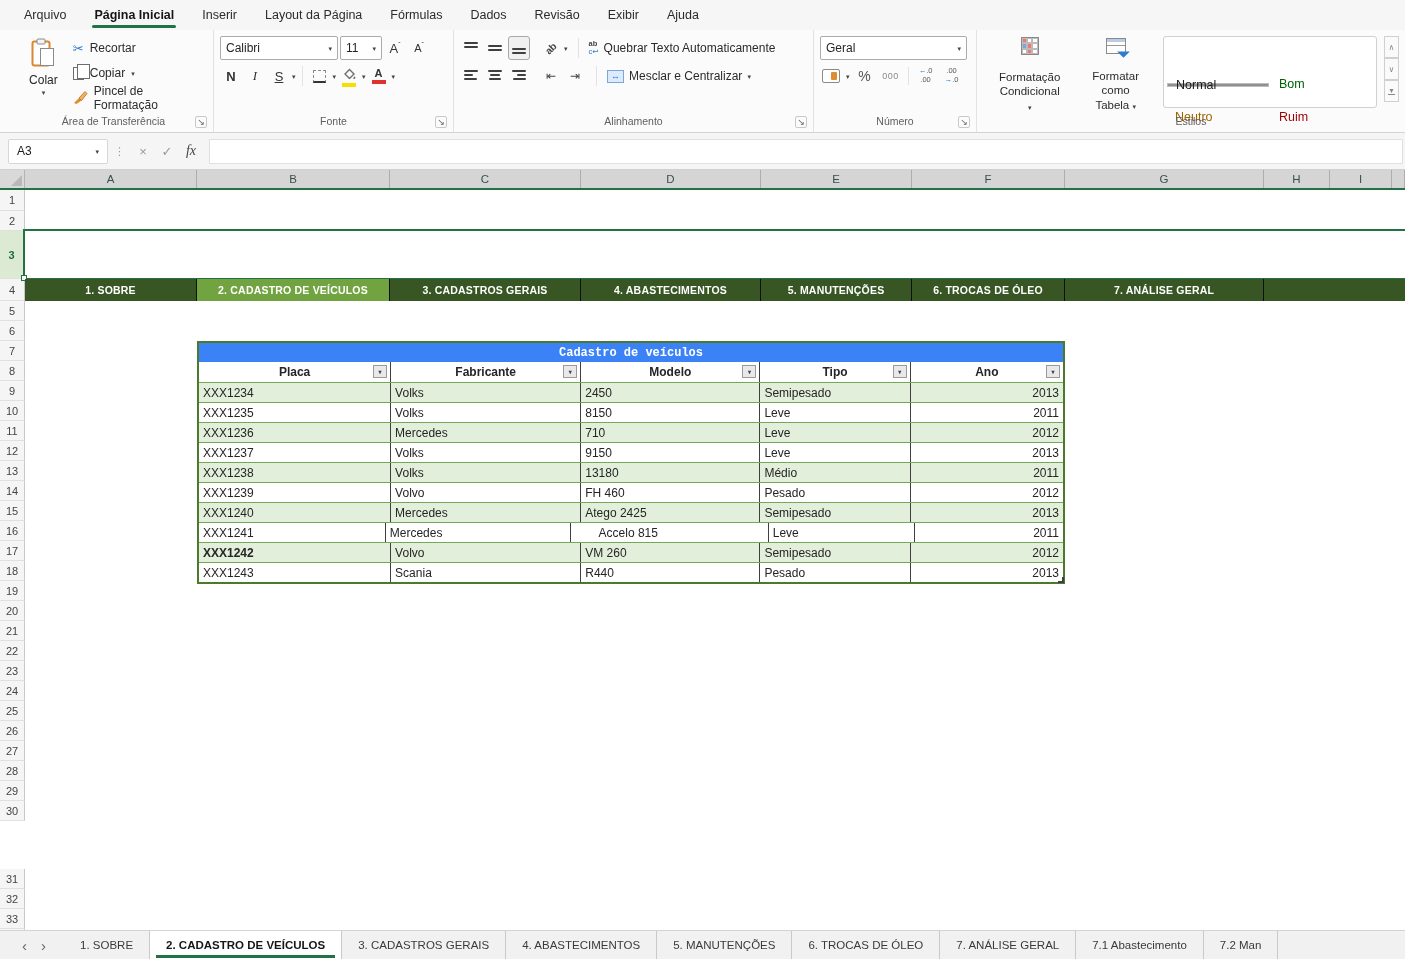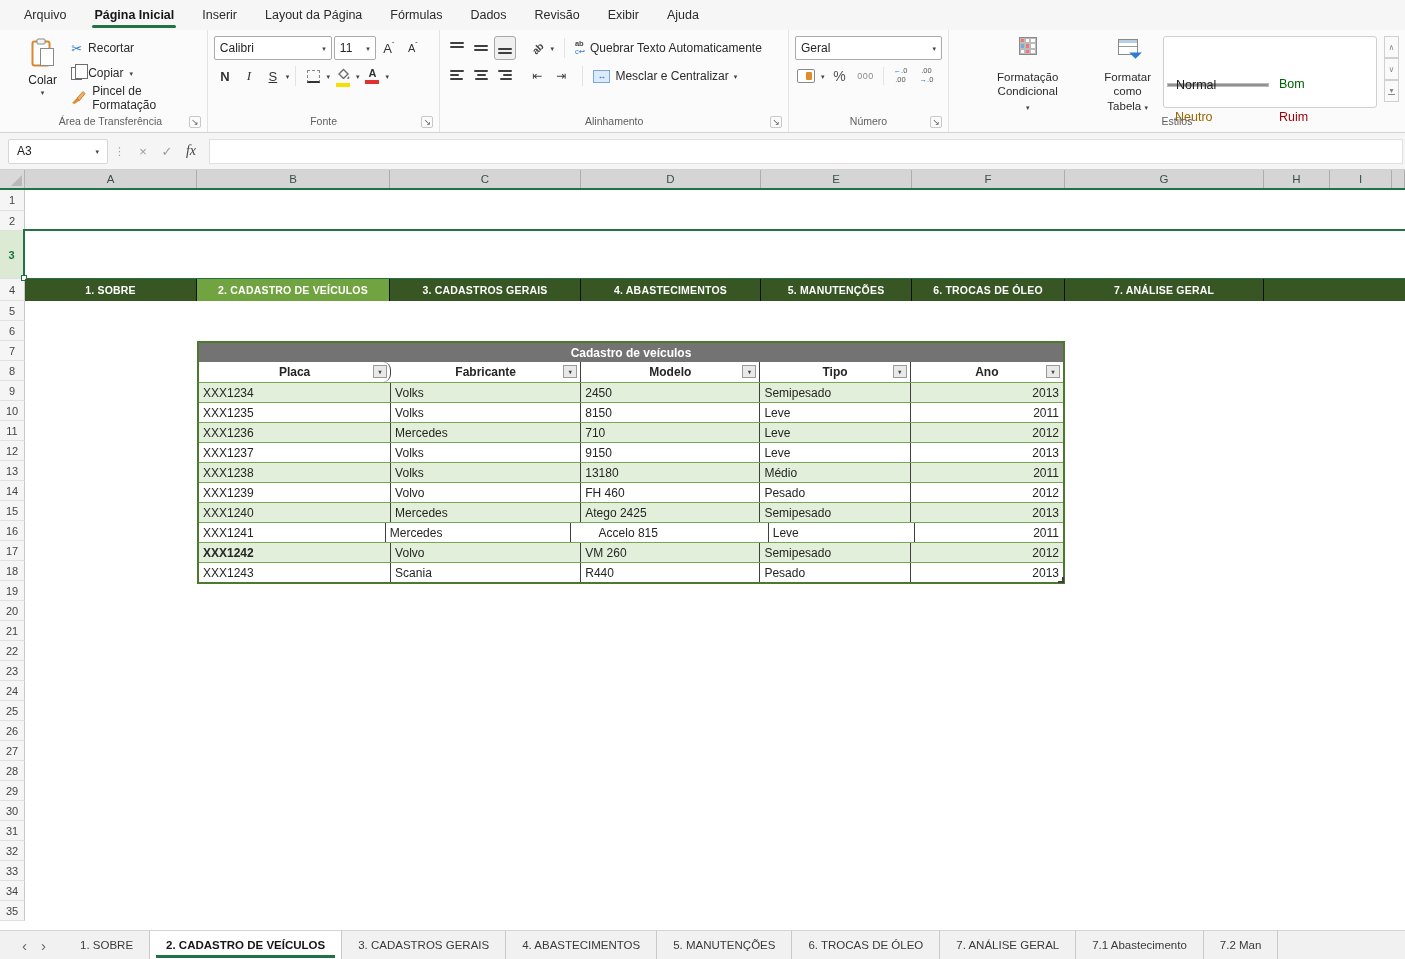--- a/index.html
+++ b/index.html
@@ -74,23 +74,23 @@
   
   .num-icn { width:18px; height:14px; border:1px solid #8a8a8a; border-radius:2px;
     position:relative; background:#fff; }
   .num-icn::after { content:""; position:absolute; right:2px; top:2px; bottom:2px;
     width:6px; background:#e08c2d; border-radius:1px; }
   .dec-icn { display:flex; flex-direction:column; font-size:7.5px; line-height:1.15;
     color:#555; text-align:center; }
   .dec-icn .blue { color:#2b7cd3; }
 
   
-  .bigbtn { display:flex; flex-direction:column; align-items:center; justify-content:flex-end;
+  .bigbtn { display:flex; flex-direction:column; align-items:center; justify-content:center;
     padding:3px 8px 0 8px; gap:15px; font-size:11.5px; text-align:center; line-height:1.25;
-    color:#2b2b2b;margin-left:26px; }
+    color:#2b2b2b; }
   .cf-icn { width:18px; height:18px; display:grid; grid-template-columns:repeat(3,1fr);
     grid-template-rows:repeat(3,1fr); border:1px solid #8a8a8a; background:#fff; }
   .cf-icn b { border:0.5px solid #bbb; }
   .ft-icn { width:20px; height:16px; border:1px solid #8a8a8a; background:
     linear-gradient(#b8cce4 0 25%, #fff 25%); position:relative; }
   .ft-icn::before { content:""; position:absolute; inset:0;
     background:
       linear-gradient(to right, transparent 32%, #9a9a9a 32%, #9a9a9a 36%, transparent 36%, transparent 64%, #9a9a9a 64%, #9a9a9a 68%, transparent 68%),
       linear-gradient(to bottom, transparent 45%, #9a9a9a 45%, #9a9a9a 52%, transparent 52%); }
   .ft-icn::after { content:""; position:absolute; right:-3px; bottom:-3px; width:0; height:0;
@@ -154,22 +154,22 @@
     display:flex; background:#375623; }
   .navseg { height:100%; display:flex; align-items:center; justify-content:center;
     color:#fff; font-size:10.5px; font-weight:bold; letter-spacing:.2px;
     border-right:1.5px solid #101010; cursor:default; }
   .navseg.active { background:#71A340; }
   .navseg.filler { border-right:none; flex:1; }
 
   
   .veh-table { position:absolute; left:197px; top:151px; width:868px;
     border:2px solid #4C7A2D; background:#fff; }
-  .vt-title { height:19px; background:#737373; color:#fff; font-size:12px; font-weight:bold;
-    display:flex; align-items:center; justify-content:center; }
+  .vt-title { height:19px; background:#3b82f6; color:#fff; font-size:12px; font-weight:bold;
+    display:flex; align-items:center; justify-content:center;font-family:Liberation Mono, monospace; }
   .vt-row { display:flex; height:20px; border-top:1px solid #77A656; }
   .vt-row.banded { background:#E2EFDA; }
   .vt-cell { display:flex; align-items:center; padding:0 4px; font-size:12px;
     border-right:1px solid #3f3f3f; overflow:hidden; white-space:nowrap; }
   .vt-cell:last-child { border-right:none; }
   .vt-cell.right { justify-content:flex-end; }
   .vt-head .vt-cell { font-weight:bold; justify-content:center; position:relative; }
   .filter-btn { position:absolute; right:3px; top:3px; width:14px; height:13px;
     background:#e9e9e9; border:1px solid #9a9a9a; display:flex; align-items:center;
     justify-content:center; font-size:6px; color:#444; }
@@ -507,21 +507,21 @@
         <div class="rhcell" style="height: 20px;">21</div>
         <div class="rhcell" style="height: 20px;">22</div>
         <div class="rhcell" style="height: 20px;">23</div>
         <div class="rhcell" style="height: 20px;">24</div>
         <div class="rhcell" style="height: 20px;">25</div>
         <div class="rhcell" style="height: 20px;">26</div>
         <div class="rhcell" style="height: 20px;">27</div>
         <div class="rhcell" style="height: 20px;">28</div>
         <div class="rhcell" style="height: 20px;">29</div>
         <div class="rhcell" style="height: 20px;">30</div>
-        <div class="rhcell" style="height: 20px;">31</div>
+        <div class="rhcell" style="height: 20px; margin-top: 48px;">31</div>
         <div class="rhcell" style="height: 20px;">32</div>
         <div class="rhcell" style="height: 20px;">33</div>
         <div class="rhcell" style="height: 20px;">34</div>
         <div class="rhcell" style="height: 20px;">35</div>
       </div>
 
     <div class="sel-outline"></div>
     <div class="sel-handle"></div>
 
     <div class="navband" id="navband">
@@ -531,21 +531,21 @@
         <div class="navseg" style="width: 180px;">4. ABASTECIMENTOS</div>
         <div class="navseg" style="width: 151px;">5. MANUTENÇÕES</div>
         <div class="navseg" style="width: 153px;">6. TROCAS DE ÓLEO</div>
         <div class="navseg" style="width: 199px;">7. ANÁLISE GERAL</div>
         <div class="navseg filler"></div>
       </div>
 
     <div class="veh-table" id="vehtable">
         <div class="vt-title">Cadastro de veículos</div>
         <div class="vt-row vt-head" style="border-top: none;">
-          <div class="vt-cell" style="width: 193px; border-radius: 8px;">Placa<div class="filter-btn">
+          <div class="vt-cell" style="width: 193px;">Placa<div class="filter-btn">
               <div>▾</div>
             </div></div>
           <div class="vt-cell" style="width: 191px;">Fabricante<div class="filter-btn">
               <div>▾</div>
             </div></div>
           <div class="vt-cell" style="width: 180px;">Modelo<div class="filter-btn">
               <div>▾</div>
             </div></div>
           <div class="vt-cell" style="width: 151px;">Tipo<div class="filter-btn">
               <div>▾</div>

